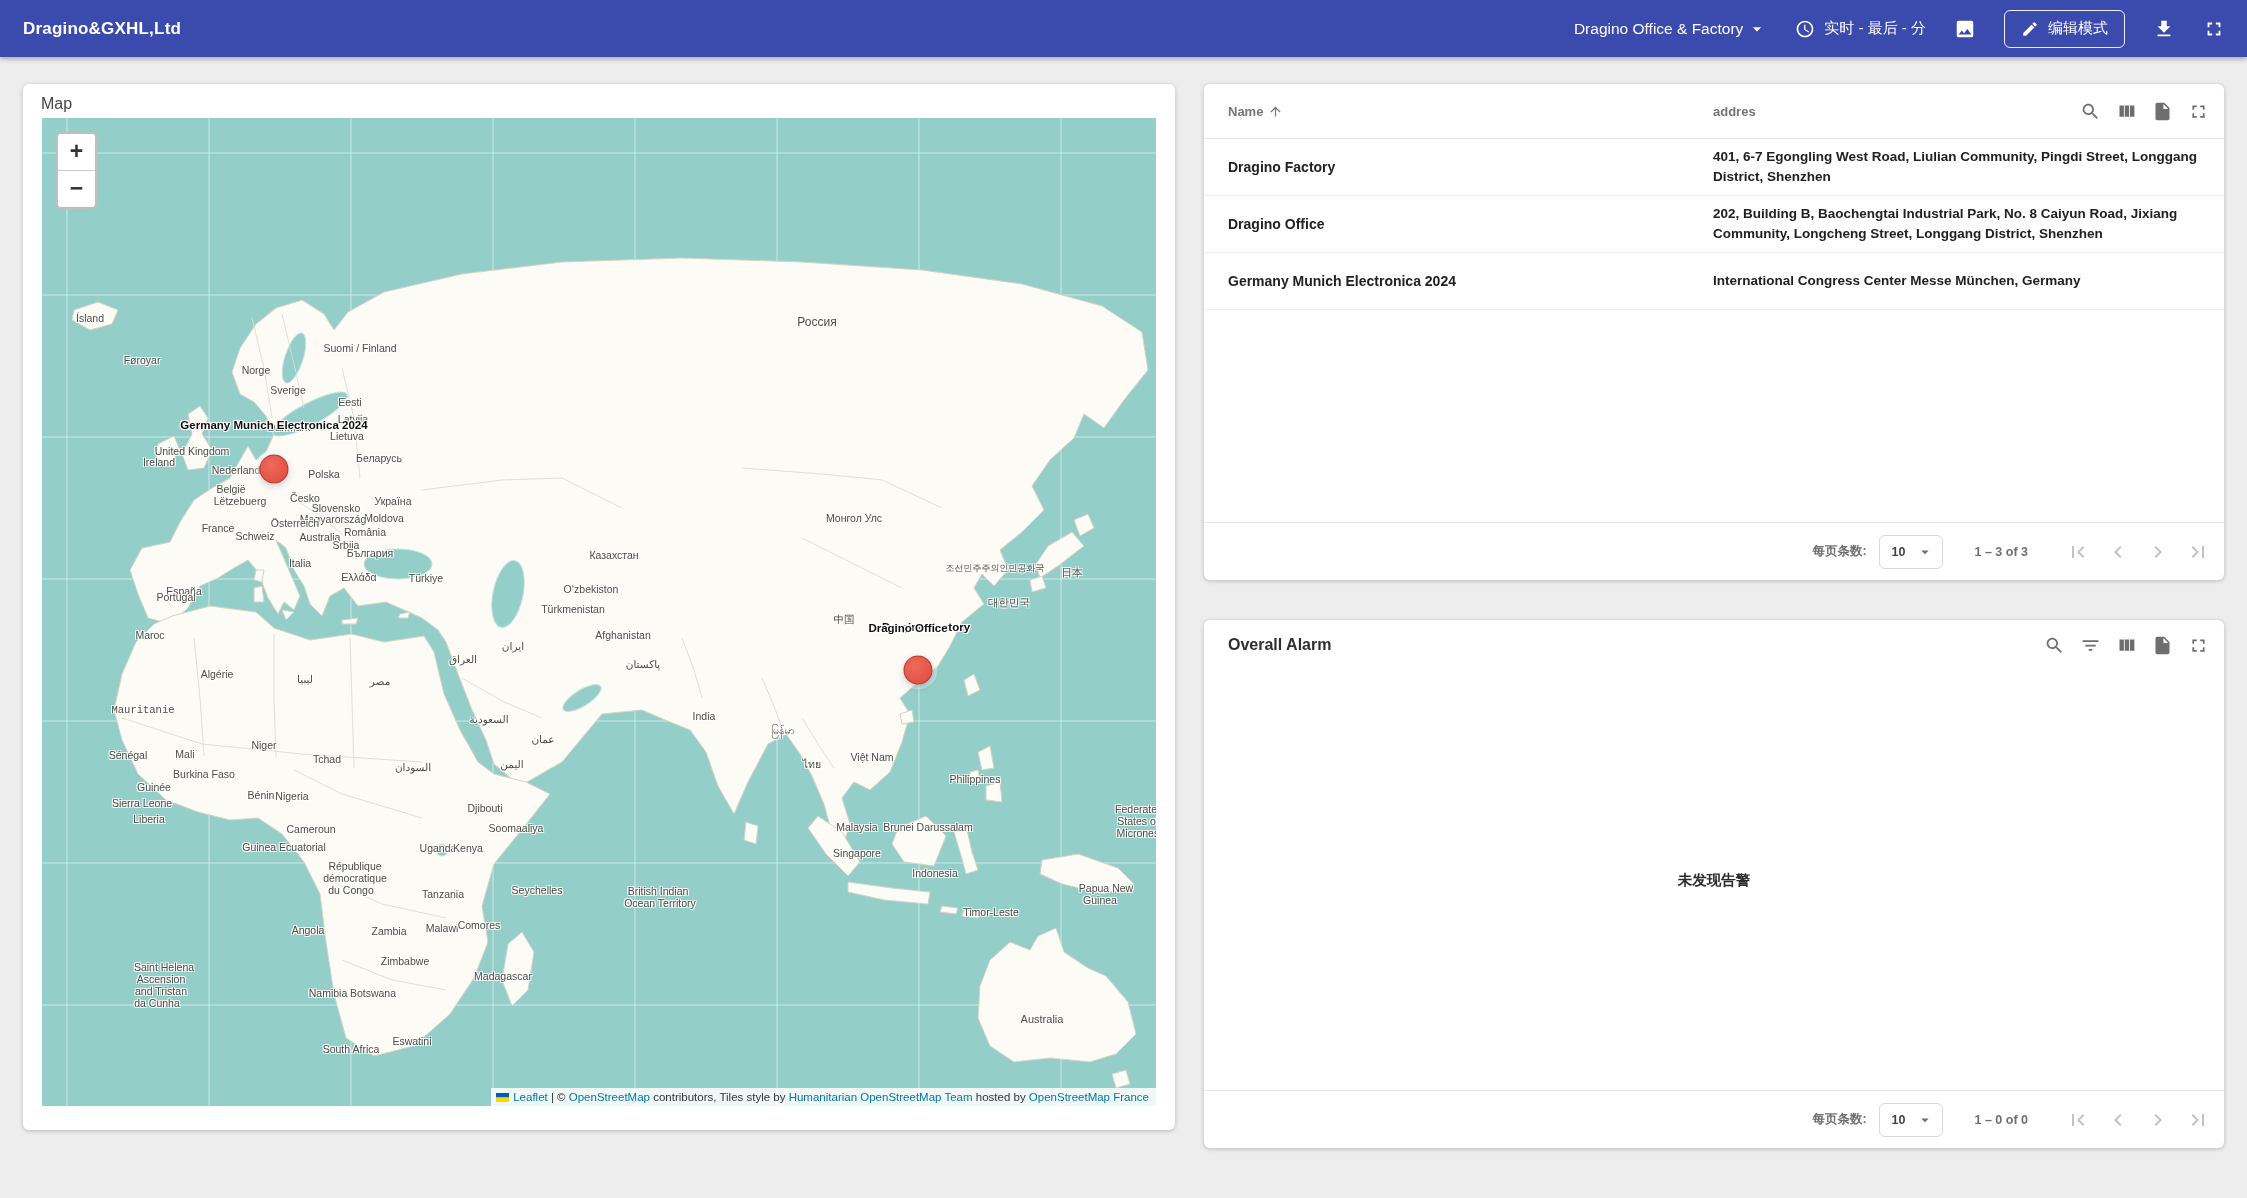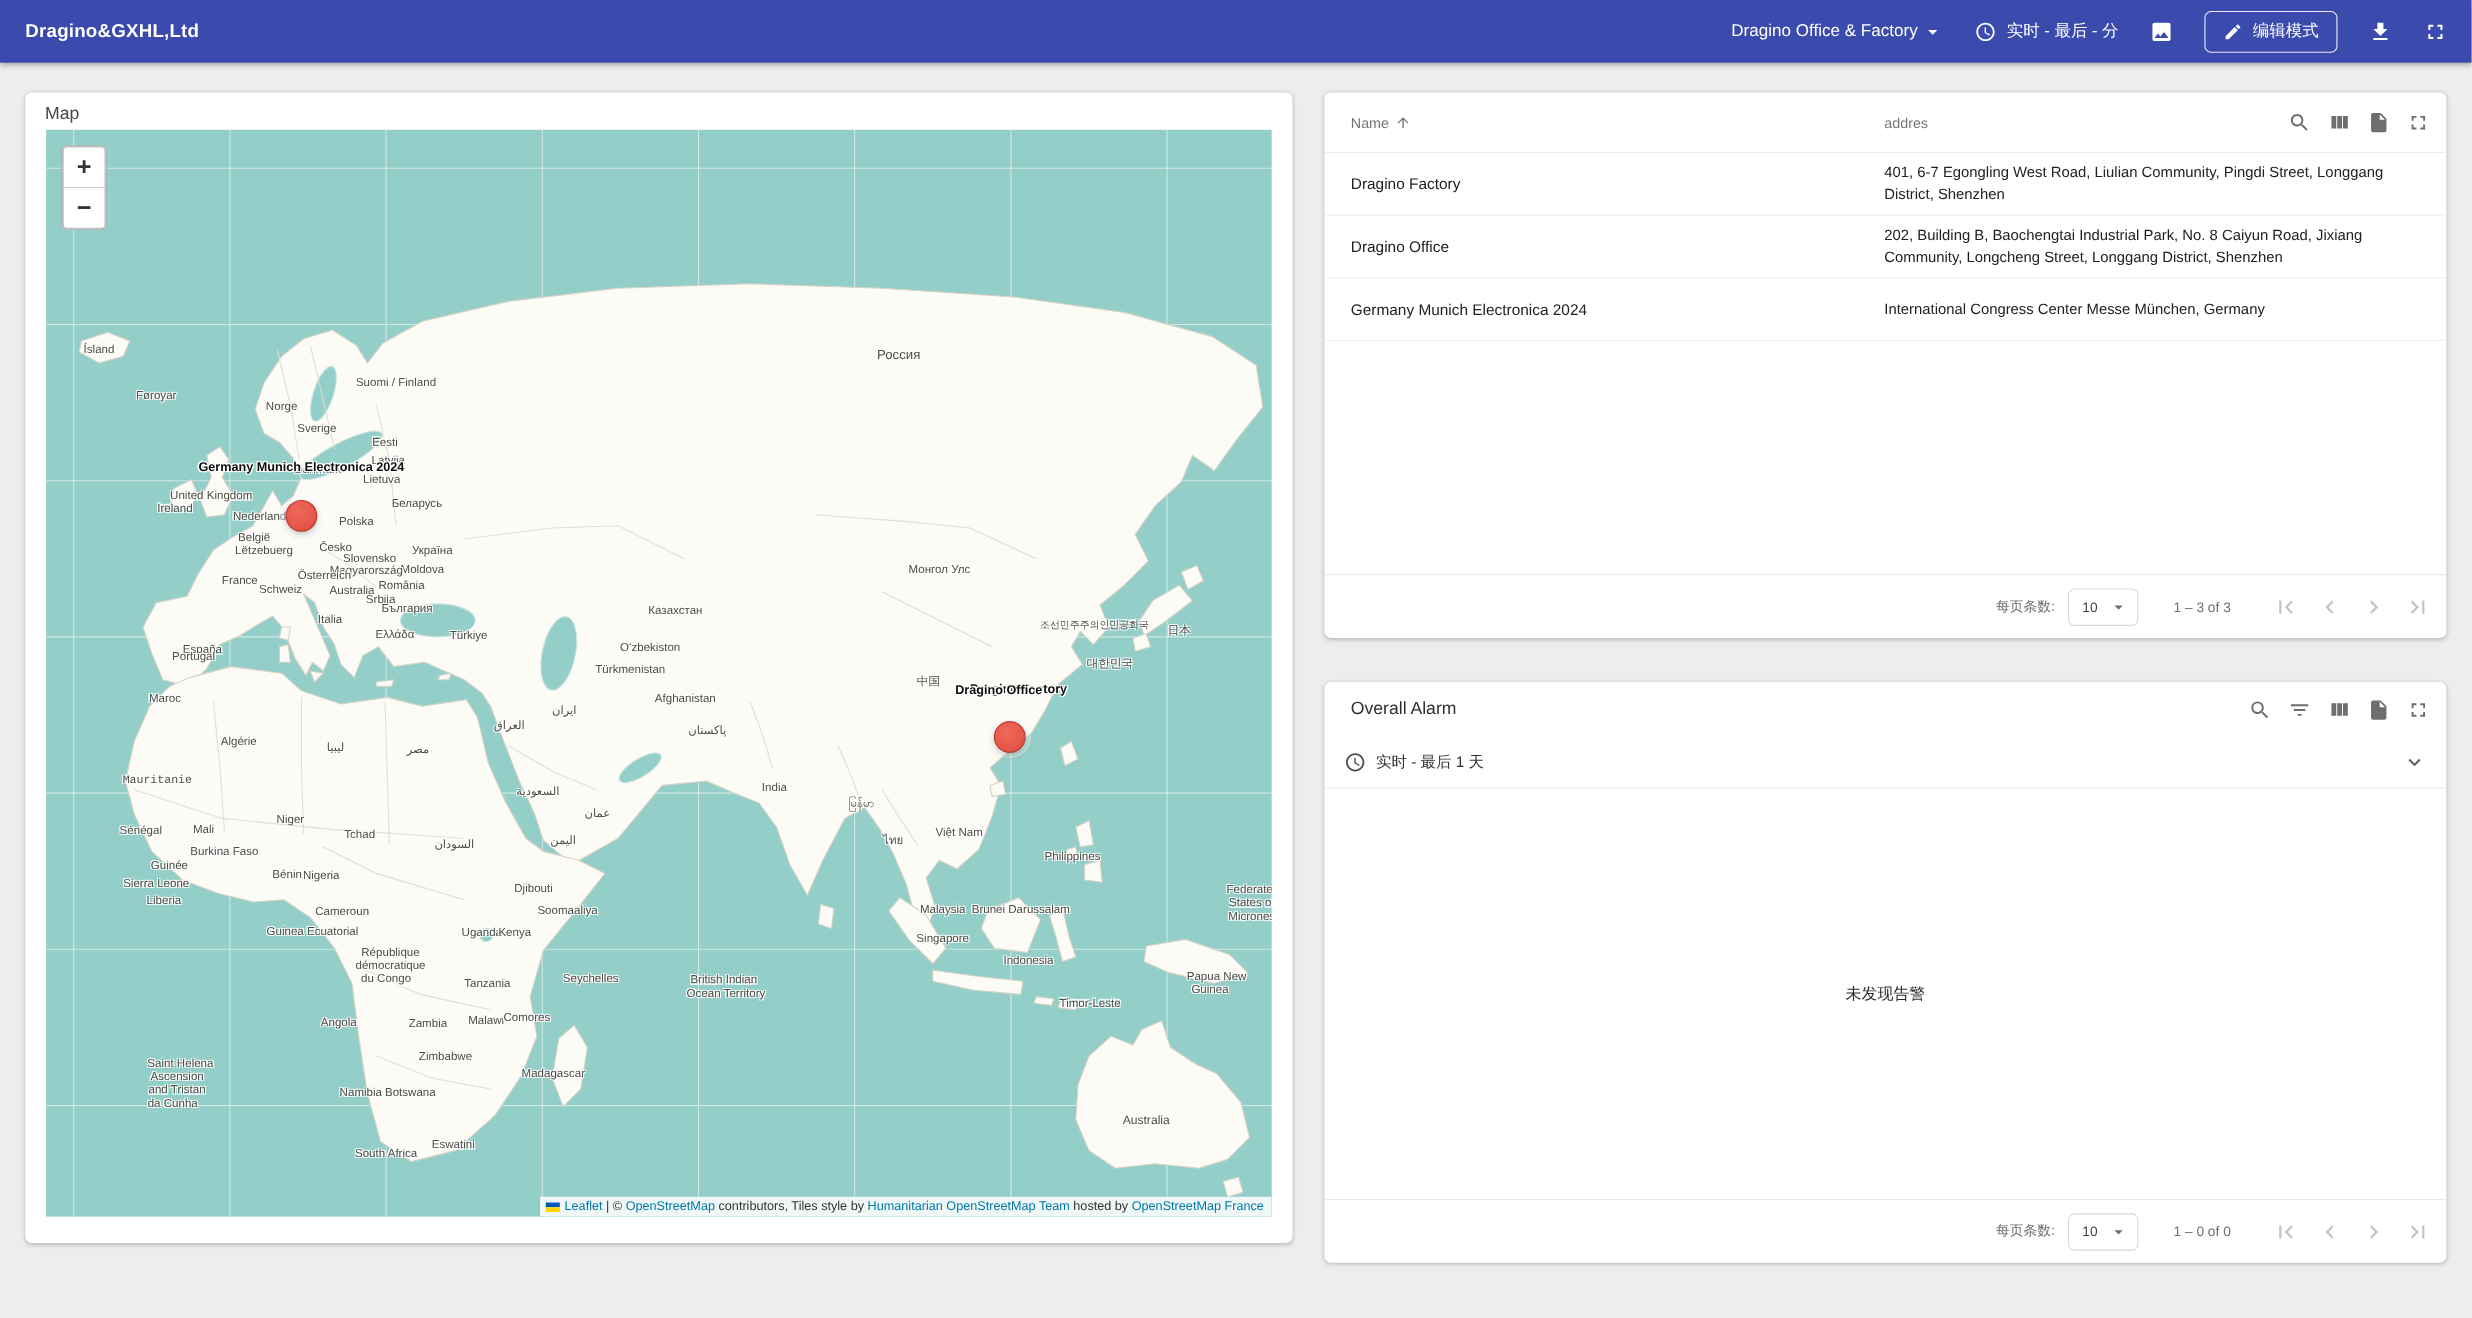--- a/index.html
+++ b/index.html
@@ -58,21 +58,21 @@
   }
   .zoom-btn{display:block;height:36px;line-height:34px;text-align:center;font-size:23px;font-weight:bold;color:#333;cursor:pointer;text-decoration:none;}
   .zoom-btn.zoom-out{border-top:1px solid #ccc;}
   .attribution{
     position:absolute;right:0;bottom:0;z-index:6;background:rgba(255,255,255,.85);
     font-size:11.5px;color:#333;padding:3px 7px 3px 5px;display:flex;align-items:center;white-space:pre;
   }
   .attribution a{color:#0078A8;text-decoration:none;cursor:pointer;}
   .flag{margin-right:4px;display:flex;}
   
-  .right-col{display:flex;flex-direction:column;gap:40px;width:1020px;}
+  .right-col{display:flex;flex-direction:column;gap:40px;width:1020px;font-weight:bold;}
   
   .table-card{height:496px;display:flex;flex-direction:column;}
   .t-head{display:flex;align-items:center;height:54px;border-bottom:1px solid #eaeaea;color:#757575;font-size:13px;flex:none;}
   .col-name{width:509px;padding-left:24px;box-sizing:border-box;display:flex;align-items:center;gap:5px;cursor:pointer;}
   .col-addr{flex:1;cursor:pointer;}
   .head-icons{display:flex;align-items:center;gap:15px;padding-right:15px;color:#6e6e6e;}
   .head-icons .hi{cursor:pointer;display:flex;}
   .i21{width:21px;height:21px;}
   .trow{display:flex;align-items:center;min-height:57px;border-bottom:1px solid #efefef;box-sizing:border-box;padding:8px 0;cursor:pointer;flex:none;}
   .trow .name{width:509px;padding-left:24px;box-sizing:border-box;font-size:14px;color:#212121;}
@@ -481,33 +481,20 @@
                 <path fill="currentColor" d="M6 2c-1.1 0-1.99.9-1.99 2L4 20c0 1.1.89 2 1.99 2H18c1.1 0 2-.9 2-2V8l-6-6H6zm7 7V3.5L18.5 9H13z"></path>
               </svg>
             </span>
           <span class="hi">
               <svg class="i21" viewBox="0 0 24 24">
                 <path fill="currentColor" d="M7 14H5v5h5v-2H7v-3zm-2-4h2V7h3V5H5v5zm12 7h-3v2h5v-5h-2v3zM14 5v2h3v3h2V5h-5z"></path>
               </svg>
             </span>
         </div>
       </div>
-      <div class="tw-row">
-        <span>
-            <svg class="i20" viewBox="0 0 24 24">
-              <path fill="#4f4f4f" d="M11.99 2C6.47 2 2 6.48 2 12s4.47 10 9.99 10C17.52 22 22 17.52 22 12S17.52 2 11.99 2zM12 20c-4.42 0-8-3.58-8-8s3.58-8 8-8 8 3.58 8 8-3.58 8-8 8zm.5-13H11v6l5.25 3.15.75-1.23-4.5-2.67z"></path>
-            </svg>
-          </span>
-        <span>实时 - 最后 1 天</span>
-        <span class="chev">
-            <svg class="i22" viewBox="0 0 24 24">
-              <path fill="currentColor" d="M16.59 8.59 12 13.17 7.41 8.59 6 10l6 6 6-6z"></path>
-            </svg>
-          </span>
-      </div>
       <div class="alarm-body">
         <span>未发现告警</span>
       </div>
       <div class="paginator">
         <span class="psize-label">每页条数:</span>
         <div class="psize">
           <span>10</span>
           <span>
               <svg class="i18" viewBox="0 0 24 24">
                 <path fill="#6f6f6f" d="M7 10l5 5 5-5z"></path>

